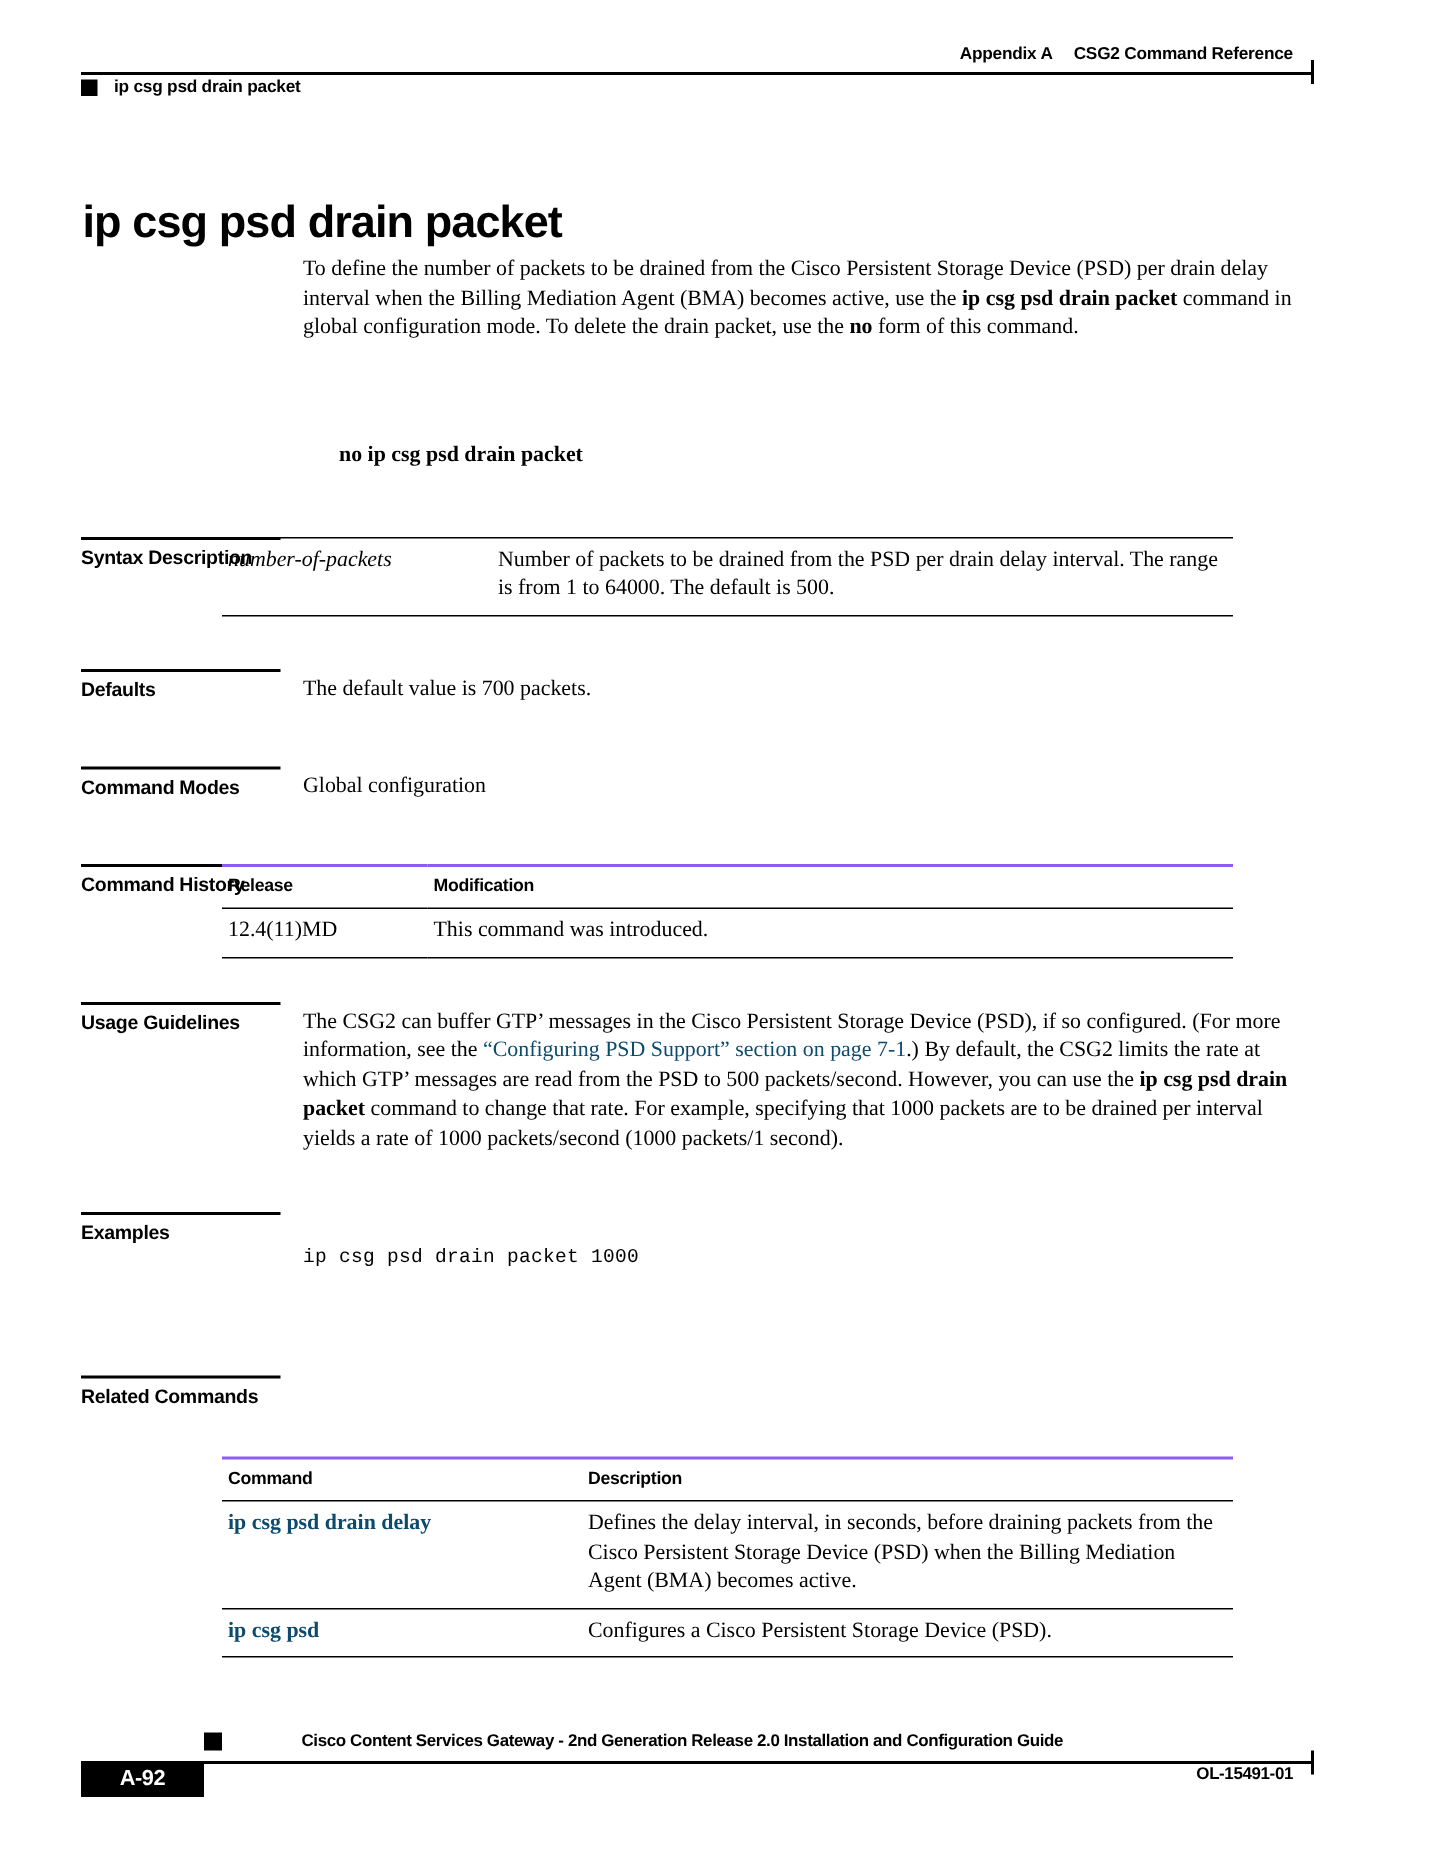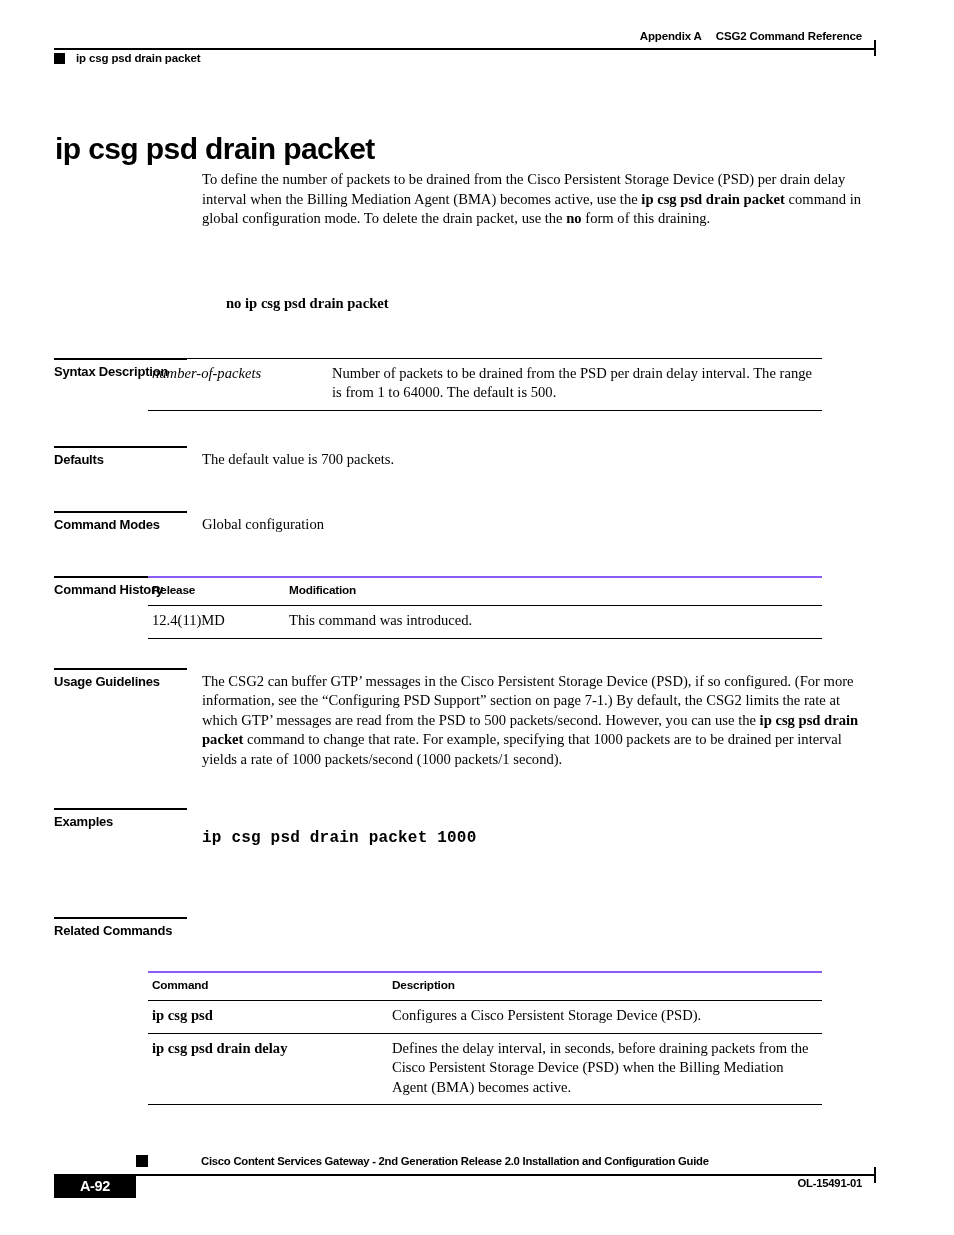--- a/index.html
+++ b/index.html
@@ -122,21 +122,21 @@
     left: 148px;
     top: 0px;
     width: 674px;
     font-size: 14.6px;
     line-height: 19.4px;
     text-align: left;
   }
   b, .b { font-weight: bold; }
   i, .i { font-style: italic; }
   .lnk {
-    color: #000000;
+    color: #0c4a6e;
   }
 
   
   .intro {
     position: absolute;
     left: 202px;
     top: 170px;
     width: 672px;
     font-size: 14.6px;
     line-height: 19.5px;
@@ -177,22 +177,22 @@
   .doctable.nohead tr:first-child td {
     border-top: 1.6px solid #000;
   }
   .col-a-syntax { width: 172px; }
   .col-a-hist   { width: 129px; }
   .col-a-rel    { width: 232px; }
 
   
   .codeline {
     font-family: "Liberation Mono", monospace;
-    font-size: 16px;
-    font-weight: bold;
+    font-size: 13px;
+    font-weight: normal;
     letter-spacing: 0.2px;
     line-height: 18px;
   }
 
   
   .footer {
     position: absolute;
     left: 54px;
     top: 1155px;
     width: 822px;
@@ -273,21 +273,21 @@
     <div class="header-rule-tick"></div>
     <div class="header-runhead">
       <span class="runhead-square"></span>
       <span class="runhead-text">ip csg psd drain packet</span>
     </div>
   </div>
 
   <h1 class="page-title">ip csg psd drain packet</h1>
 
   <div class="intro">
-    <span>To define the number of packets to be drained from the Cisco Persistent Storage Device (PSD) per drain delay interval when the Billing Mediation Agent (BMA) becomes active, use the </span><b>ip csg psd drain packet</b><span> command in global configuration mode. To delete the drain packet, use the </span><b>no</b><span> form of this draining.</span>
+    <span>To define the number of packets to be drained from the Cisco Persistent Storage Device (PSD) per drain delay interval when the Billing Mediation Agent (BMA) becomes active, use the </span><b>ip csg psd drain packet</b><span> command in global configuration mode. To delete the drain packet, use the </span><b>no</b><span> form of this command.</span>
   </div>
 
   <div class="syntax-line" style="top:294px;">
     <span>no ip csg psd drain packet</span>
   </div>
 
   <div class="section" style="top:358px;">
     <div class="sec-label ruled">Syntax Description</div>
   </div>
   <table class="doctable nohead" style="top:358px;">
@@ -349,29 +349,29 @@
   <table class="doctable" style="top:971px;">
     <thead>
       <tr>
         <th class="col-a-rel">Command</th>
         <th>Description</th>
       </tr>
     </thead>
     <tbody>
       <tr>
         <td>
+          <a class="lnk" href="#" style="text-decoration:none;font-weight:bold;">ip csg psd drain delay</a>
+        </td>
+        <td>Defines the delay interval, in seconds, before draining packets from the Cisco Persistent Storage Device (PSD) when the Billing Mediation Agent (BMA) becomes active.</td>
+      </tr>
+      <tr>
+        <td>
           <a class="lnk" href="#" style="text-decoration:none;font-weight:bold;">ip csg psd</a>
         </td>
         <td>Configures a Cisco Persistent Storage Device (PSD).</td>
-      </tr>
-      <tr>
-        <td>
-          <a class="lnk" href="#" style="text-decoration:none;font-weight:bold;">ip csg psd drain delay</a>
-        </td>
-        <td>Defines the delay interval, in seconds, before draining packets from the Cisco Persistent Storage Device (PSD) when the Billing Mediation Agent (BMA) becomes active.</td>
       </tr>
     </tbody>
   </table>
 
   <div class="footer">
     <div class="footer-square"></div>
     <div class="footer-title">Cisco Content Services Gateway - 2nd Generation Release 2.0 Installation and Configuration Guide</div>
     <div class="footer-rule"></div>
     <div class="footer-rule-tick"></div>
     <div class="footer-pagenum">A-92</div>

